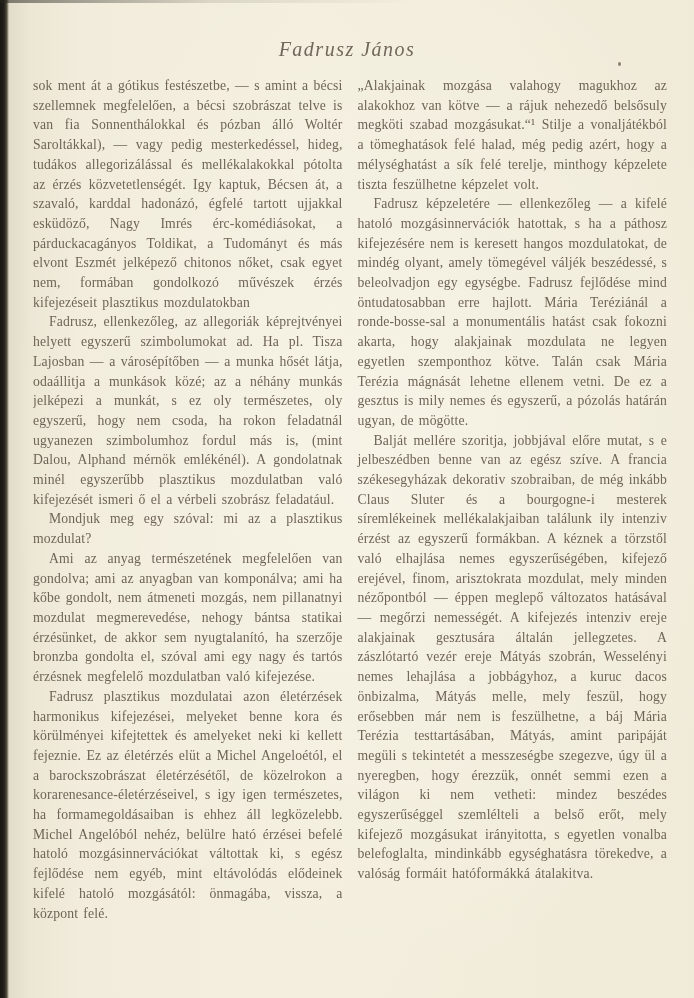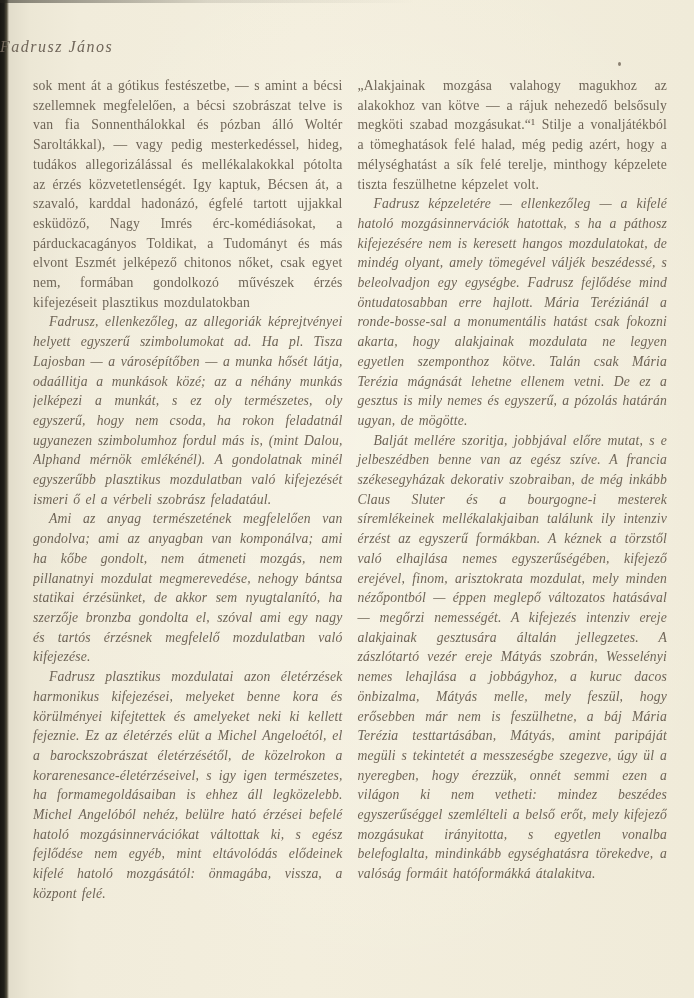--- a/index.html
+++ b/index.html
@@ -27,23 +27,23 @@
     position: absolute;
     left: 0; top: 0;
     width: 100%; height: 3px;
     background: linear-gradient(to right, rgba(40,38,30,0.55), rgba(40,38,30,0.12) 30%, rgba(40,38,30,0) 60%);
   }
   .running-head {
     position: absolute;
     top: 38px;
     left: 0;
     width: 100%;
-    text-align: left;
+    text-align: center;
     font-style: italic;
-    font-size: 16px;
+    font-size: 20px;
     letter-spacing: 1.5px;
     color: #70665a;
   }
   .ink-speck {
     position: absolute;
     left: 618px;
     top: 62px;
     width: 3px;
     height: 4px;
     border-radius: 50%;
@@ -65,21 +65,21 @@
     flex-direction: column;
   }
   .col p {
     margin: 0;
     font-size: 13.7px;
     line-height: 19.7px;
     text-align: justify;
     letter-spacing: 0.15px;
     word-spacing: 1.6px;
   }
-  .col p.indent { text-indent: 16px; font-style: italic; }
+  .col p.indent { text-indent: 16px; }
   .footnote-block {
     margin-top: auto;
     padding-top: 6px;
   }
   .footnote {
     font-size: 11.6px;
     line-height: 15px;
     letter-spacing: 0.2px;
     color: #756b5d;
     padding-left: 10px;
@@ -100,20 +100,21 @@
 <div class="scan-edge-top"></div>
 
 <div class="running-head">Fadrusz János</div>
 
 <div class="ink-speck"></div>
 
 <div class="columns">
   <div class="col" id="col-left">
       <p class="">sok ment át a gótikus festészetbe, — s amint a bécsi szellemnek megfelelően, a bécsi szobrászat telve is van fia Sonnenthálokkal és pózban álló Woltér Saroltákkal), — vagy pedig mesterkedéssel, hideg, tudákos allegorizálással és mellékalakokkal pótolta az érzés közvetetlenségét. Igy kaptuk, Bécsen át, a szavaló, karddal hadonázó, égfelé tartott ujjakkal esküdöző, Nagy Imrés érc-komédiásokat, a párduckacagányos Toldikat, a Tudományt és más elvont Eszmét jelképező chitonos nőket, csak egyet nem, formában gondolkozó művészek érzés kifejezéseit plasztikus mozdulatokban</p>
       <p class="indent">Fadrusz, ellenkezőleg, az allegoriák képrejtvényei helyett egyszerű szimbolumokat ad. Ha pl. Tisza Lajosban — a városépítőben — a munka hősét látja, odaállitja a munkások közé; az a néhány munkás jelképezi a munkát, s ez oly természetes, oly egyszerű, hogy nem csoda, ha rokon feladatnál ugyanezen szimbolumhoz fordul más is, (mint Dalou, Alphand mérnök emlékénél). A gondolatnak minél egyszerűbb plasztikus mozdulatban való kifejezését ismeri ő el a vérbeli szobrász feladatául.</p>
+      <p class="indent">Mondjuk meg egy szóval: mi az a plasztikus mozdulat?</p>
       <p class="indent">Ami az anyag természetének megfelelően van gondolva; ami az anyagban van komponálva; ami ha kőbe gondolt, nem átmeneti mozgás, nem pillanatnyi mozdulat megmerevedése, nehogy bántsa statikai érzésünket, de akkor sem nyugtalanító, ha szerzője bronzba gondolta el, szóval ami egy nagy és tartós érzésnek megfelelő mozdulatban való kifejezése.</p>
       <p class="indent">Fadrusz plasztikus mozdulatai azon életérzések harmonikus kifejezései, melyeket benne kora és körülményei kifejtettek és amelyeket neki ki kellett fejeznie. Ez az életérzés elüt a Michel Angeloétól, el a barockszobrászat életérzésétől, de közelrokon a korarenesance-életérzéseivel, s igy igen természetes, ha formamegoldásaiban is ehhez áll legközelebb. Michel Angelóból nehéz, belülre ható érzései befelé hatoló mozgásinnervációkat váltottak ki, s egész fejlődése nem egyéb, mint eltávolódás elődeinek kifelé hatoló mozgásától: önmagába, vissza, a központ felé.</p>
     </div>
   <div class="col" id="col-right">
 
     <p class="">„Alakjainak mozgása valahogy magukhoz az alakokhoz van kötve — a rájuk nehezedő belsősuly megköti szabad mozgásukat.“¹ Stilje a vonaljátékból a tömeghatások felé halad, még pedig azért, hogy a mélységhatást a sík felé terelje, minthogy képzelete tiszta feszülhetne képzelet volt.</p>
       <p class="indent">Fadrusz képzeletére — ellenkezőleg — a kifelé hatoló mozgásinnervációk hatottak, s ha a páthosz kifejezésére nem is keresett hangos mozdulatokat, de mindég olyant, amely tömegével váljék beszédessé, s beleolvadjon egy egységbe. Fadrusz fejlődése mind öntudatosabban erre hajlott. Mária Teréziánál a ronde-bosse-sal a monumentális hatást csak fokozni akarta, hogy alakjainak mozdulata ne legyen egyetlen szemponthoz kötve. Talán csak Mária Terézia mágnását lehetne ellenem vetni. De ez a gesztus is mily nemes és egyszerű, a pózolás határán ugyan, de mögötte.</p>
       <p class="indent">Balját mellére szoritja, jobbjával előre mutat, s e jelbeszédben benne van az egész szíve. A francia székesegyházak dekorativ szobraiban, de még inkább Claus Sluter és a bourgogne-i mesterek síremlékeinek mellékalakjaiban találunk ily intenziv érzést az egyszerű formákban. A kéznek a törzstől való elhajlása nemes egyszerűségében, kifejező erejével, finom, arisztokrata mozdulat, mely minden nézőpontból — éppen meglepő változatos hatásával — megőrzi nemességét. A kifejezés intenziv ereje alakjainak gesztusára általán jellegzetes. A zászlótartó vezér ereje Mátyás szobrán, Wesselényi nemes lehajlása a jobbágyhoz, a kuruc dacos önbizalma, Mátyás melle, mely feszül, hogy erősebben már nem is feszülhetne, a báj Mária Terézia testtartásában, Mátyás, amint paripáját megüli s tekintetét a messzeségbe szegezve, úgy ül a nyeregben, hogy érezzük, onnét semmi ezen a világon ki nem vetheti: mindez beszédes egyszerűséggel szemlélteli a belső erőt, mely kifejező mozgásukat irányitotta, s egyetlen vonalba belefoglalta, mindinkább egységhatásra törekedve, a valóság formáit hatóformákká átalakitva.</p>
   </div>
 </div>

